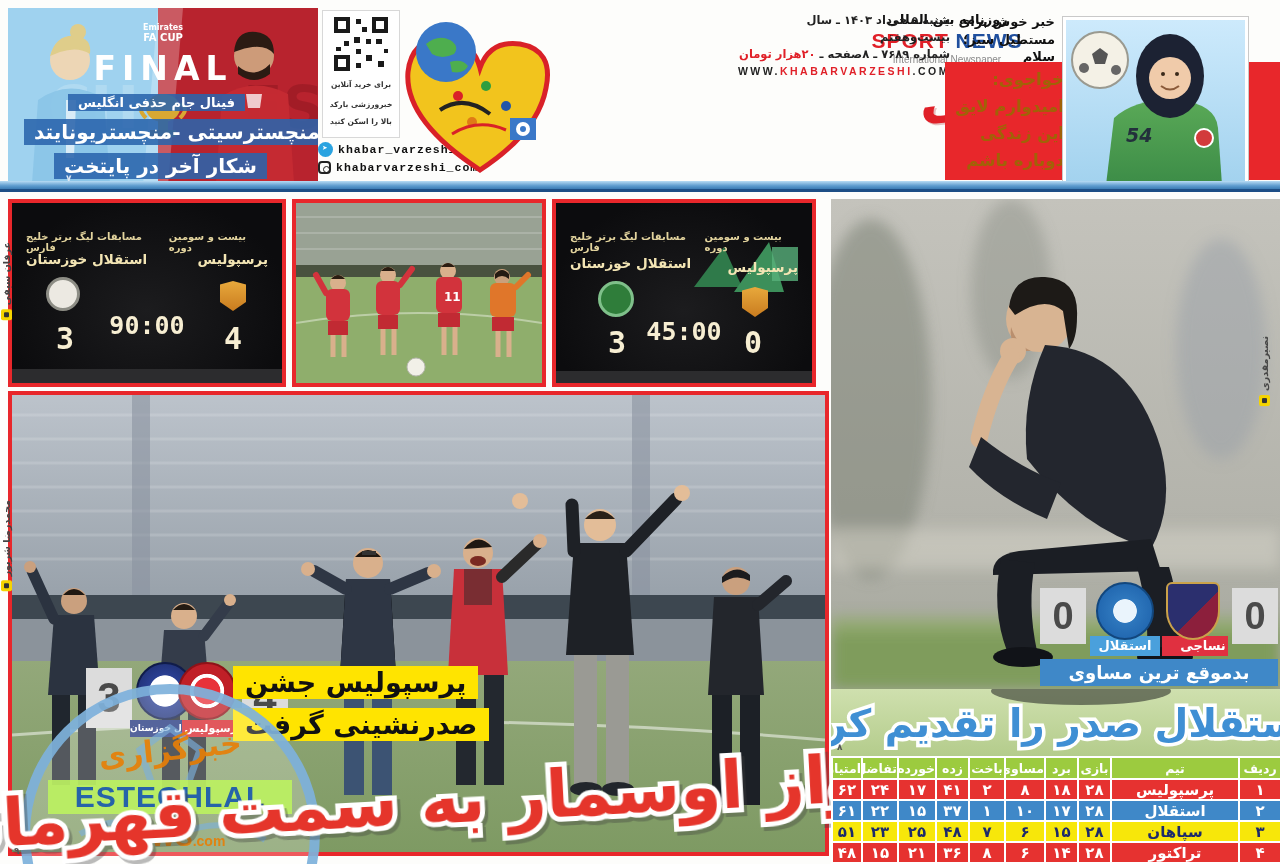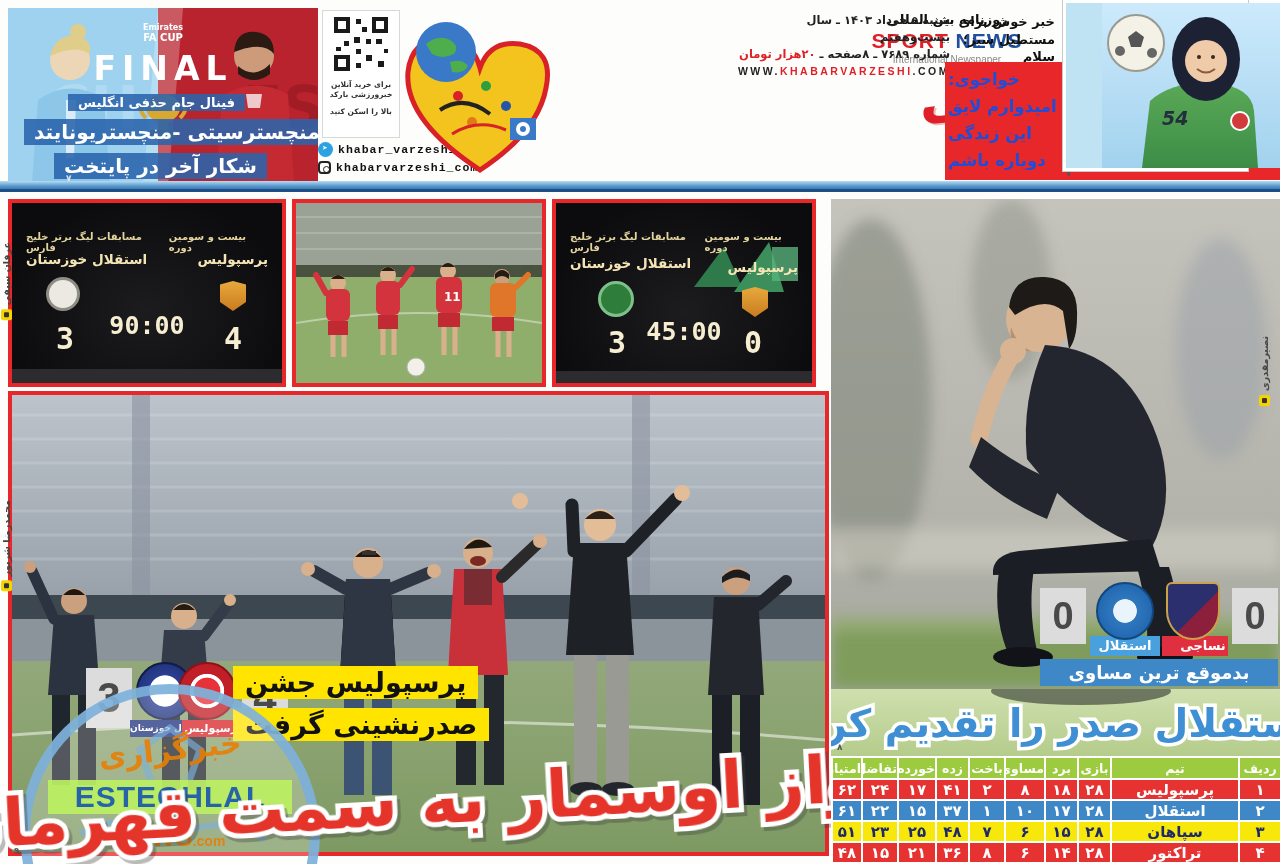--- a/index.html
+++ b/index.html
@@ -10,22 +10,22 @@
   .rtl{direction:rtl;}
   .nowrap{white-space:nowrap;}
 
   
   .date-block{right:330px;top:12px;width:215px;text-align:right;font-size:11.5px;font-weight:bold;color:#222;line-height:17px;}
   .price{color:#e02028;}
   .website{font-family:"Liberation Sans",sans-serif;font-size:10.5px;letter-spacing:2.5px;color:#222;font-weight:bold;}
   .website b{color:#e02028;}
   .teaser{right:225px;top:13px;width:112px;text-align:right;font-size:13px;font-weight:bold;color:#111;line-height:17.5px;}
   .gk-band{left:945px;top:62px;width:335px;height:118px;background:#e8272b;}
-  .gk-quote{left:948px;top:66px;width:116px;text-align:left;color:#1d4ed8;font-weight:bold;font-size:16.5px;line-height:27px;}
-  .gk-photo{left:1063px;top:0;width:185px;height:171px;border:3px solid #fff;box-shadow:0 0 0 1px #c9c9c9;background:#bfe3f2;padding-left:36px;}
+  .gk-quote{left:948px;top:66px;width:116px;text-align:right;color:#a16207;font-weight:bold;font-size:16.5px;line-height:27px;}
+  .gk-photo{left:1063px;top:17px;width:185px;height:171px;border:3px solid #fff;box-shadow:0 0 0 1px #c9c9c9;background:#bfe3f2;}
   .pgref{position:absolute;font-size:9px;color:#555;font-weight:bold;}
 
   
   .brand-type{left:458px;top:10px;width:182px;text-align:center;font-size:13px;font-weight:bold;color:#111;}
   .brand-en{left:458px;top:27px;width:182px;text-align:center;font-family:"Liberation Sans",sans-serif;
             font-size:21px;font-weight:bold;letter-spacing:1px;}
   .brand-en .sport{color:#e02028;} .brand-en .news{color:#1f4f9e;}
   .brand-sub{left:458px;top:52px;width:182px;text-align:center;font-family:"Liberation Sans",sans-serif;font-size:10px;color:#8a8a8a;}
   .brand-fa{left:520px;top:48px;width:235px;font-size:58px;font-weight:bold;color:#e02028;
             transform:rotate(-7deg) skewX(-4deg);text-shadow:2px 2px 0 rgba(160,10,10,.25);}
@@ -158,21 +158,21 @@
           <rect x="24" y="34" width="5" height="5"></rect>
         <rect x="34" y="40" width="6" height="6"></rect>
           <rect x="46" y="46" width="6" height="6"></rect>
           <rect x="24" y="48" width="5" height="5"></rect>
         <rect x="12" y="26" width="5" height="5"></rect>
           <rect x="4" y="32" width="5" height="4"></rect>
           <rect x="52" y="34" width="4" height="4"></rect>
       </g>
     </svg>
     <div class="qr-cap rtl">برای خرید آنلاین</div>
-    <div class="qr-cap rtl" style="margin-top:0;">خبرورزشی بارکد</div>
+    <div class="qr-cap rtl" style="margin-top:10px;">خبرورزشی بارکد</div>
     <div class="qr-cap rtl" style="margin-top:8px;">بالا را اسکن کنید</div>
   </div>
   <div class="abs social">
     <div class="row">
       <span class="tg-ic">➤</span>
       <span>khabar_varzeshi</span>
     </div>
     <div class="row">
       <span class="ig-ic"></span>
       <span>khabarvarzeshi_com</span>

